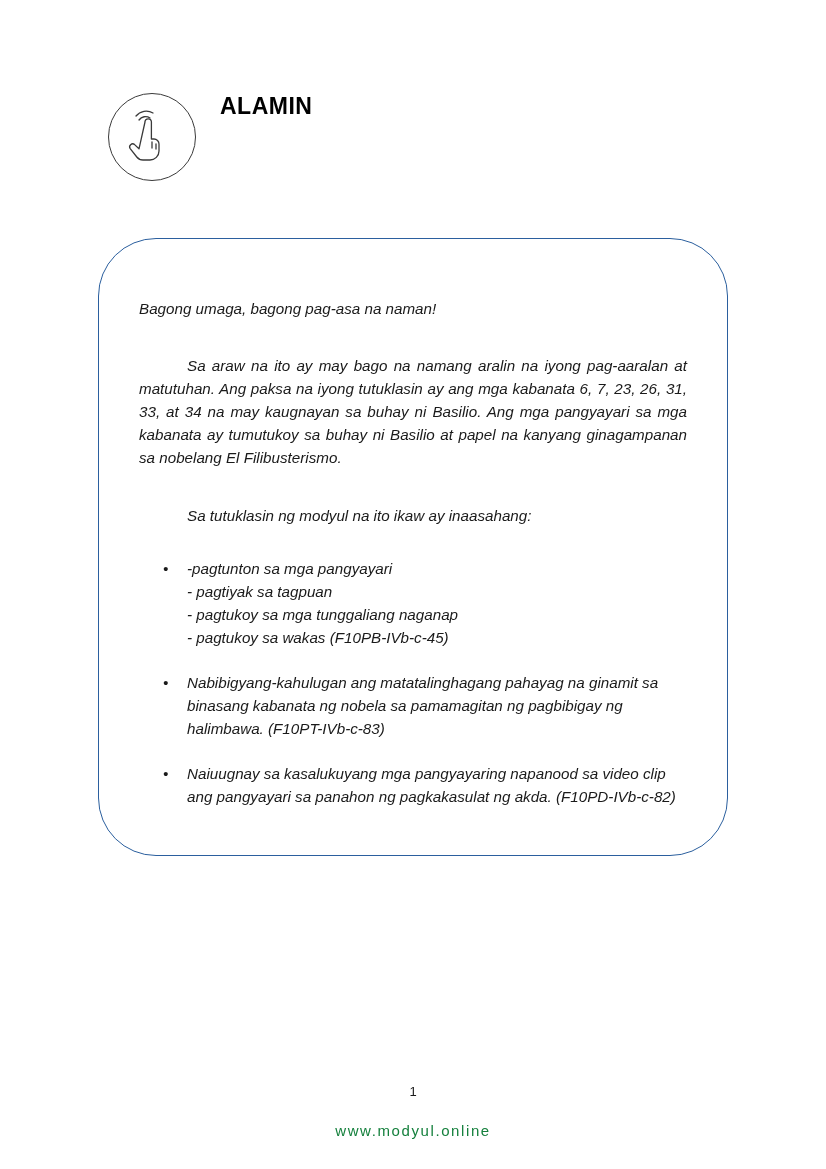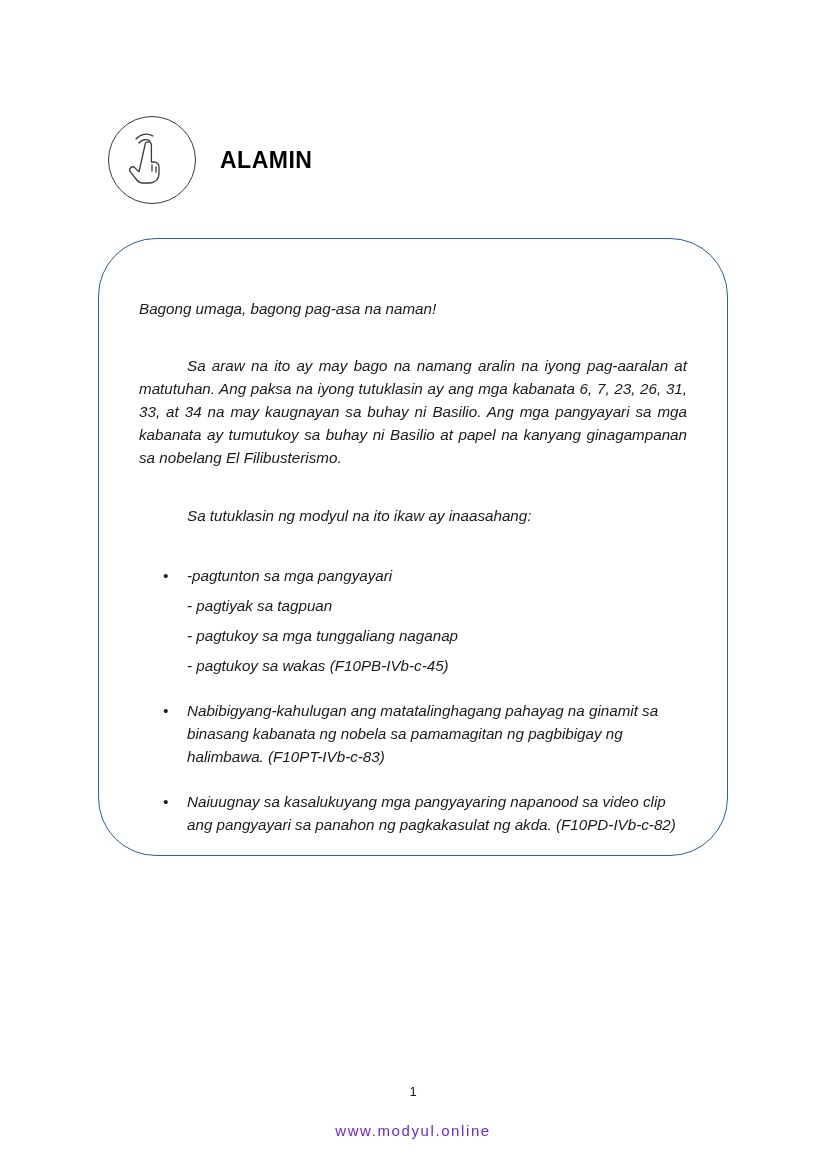--- a/index.html
+++ b/index.html
@@ -19,23 +19,22 @@
   .page {
     position: relative;
     width: 826px;
     height: 1169px;
   }
 
   
   .header {
     position: absolute;
     left: 108px;
-    top: 116px;
+    top: 93px;
     display: flex;
-    align-items: center;
   }
 
   .hand-badge {
     width: 88px;
     height: 88px;
     border-radius: 50%;
     border: 1.4px solid #3a3a3a;
     display: flex;
     align-items: center;
     justify-content: center;
@@ -116,21 +115,20 @@
     left: 24px;
     top: 0;
     font-size: 15.2px;
     line-height: 1.52;
   }
   .sub-lines {
     display: block;
   }
   .sub-lines span {
     display: block;
-    margin-top: 7px;
   }
 
   
   .page-number {
     position: absolute;
     left: 0;
     top: 1084px;
     width: 826px;
     text-align: center;
     font-size: 13px;
@@ -138,21 +136,21 @@
   }
 
   .watermark {
     position: absolute;
     left: 0;
     top: 1122px;
     width: 826px;
     text-align: center;
     font-size: 15px;
     letter-spacing: 1.6px;
-    color: #6d28d9;
+    color: #15803d;
   }
 </style>
 </head>
 <body>
 
 <div class="page">
 
   <div class="header">
     <div class="hand-badge">
       <svg width="62" height="62" viewBox="0 0 62 62" aria-hidden="true">

